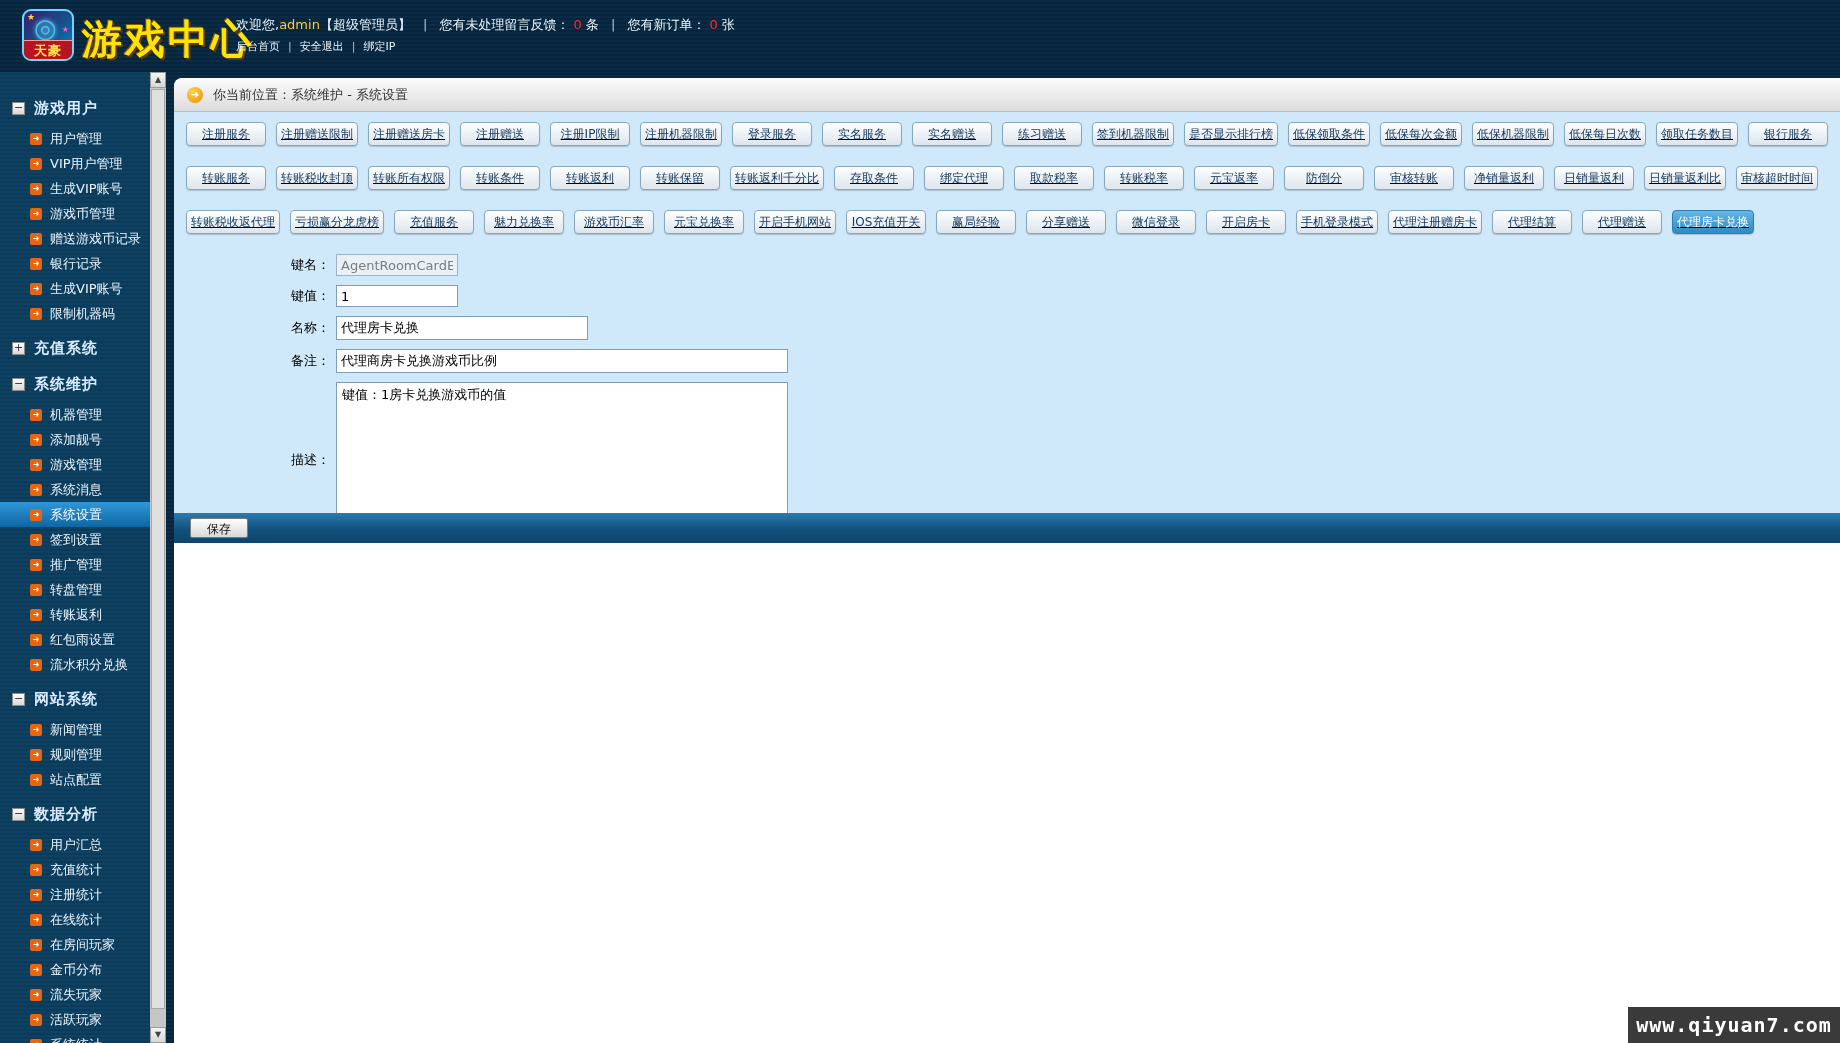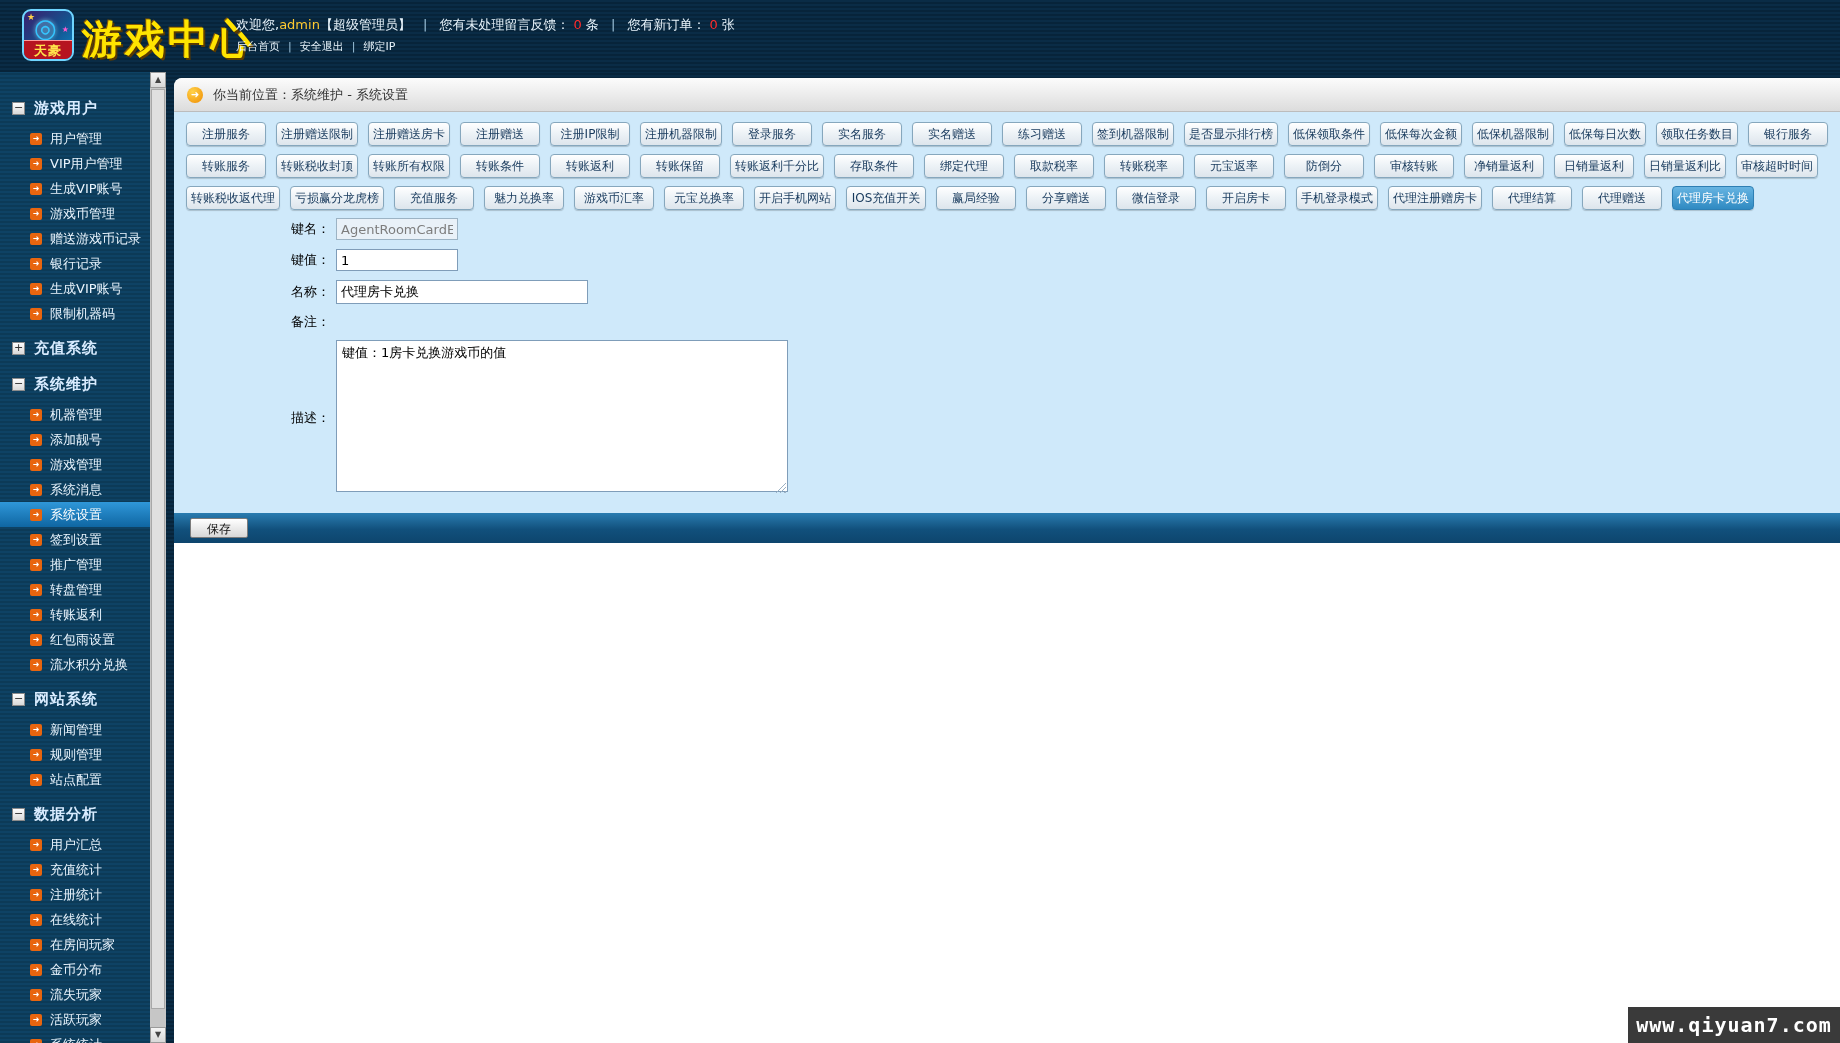--- a/index.html
+++ b/index.html
@@ -81,21 +81,21 @@
   .breadcrumb {
     height:34px; flex:0 0 34px; background:linear-gradient(#fcfcfc,#dcdcdc);
     border-bottom:1px solid #bcbcbc; border-top-left-radius:8px;
     display:flex; align-items:center; padding-left:13px; font-size:13px; color:#333;
   }
   .bc-icon {
     width:16px; height:16px; border-radius:50%; background:radial-gradient(circle at 35% 30%,#ffd24a,#f08c00);
     color:#fff; font-size:10px; line-height:16px; text-align:center; margin-right:10px; font-weight:bold;
   }
   .content { flex:0 0 401px; height:401px; background:#cfe9fa; padding:10px 0 0 12px; overflow:hidden; }
-  .tab-row { display:flex; gap:10px; margin-bottom:8px; }
+  .tab-row { display:flex; gap:10px; margin-bottom:20px;text-decoration:underline; }
   .tab-btn {
     min-width:80px; height:24px; padding:0 4px;
     border:1px solid #86a7bd; border-radius:4px;
     background:linear-gradient(#ffffff,#eef3f7 45%,#dde5ec);
     color:#17395c; font-size:12px; display:flex; align-items:center; justify-content:center;
     white-space:nowrap; cursor:pointer; box-shadow:0 1px 1px rgba(0,0,0,.18);
   }
   .tab-btn.active { background:linear-gradient(#66b4e2,#2f8ac2); color:#fff; border-color:#2d7fb4; }
 
   .settings-form { margin-top:7px; }
@@ -389,20 +389,21 @@
             <div class="frow" data-field="value">
               <label>键值：</label>
               <input type="text" value="1" style="">
             </div>
             <div class="frow" data-field="name">
               <label>名称：</label>
               <input type="text" value="代理房卡兑换" style="">
             </div>
             <div class="frow" data-field="remark">
               <label>备注：</label>
+              <input type="text" value="代理商房卡兑换游戏币比例" style="">
             </div>
             <div class="frow" data-field="desc">
               <label>描述：</label>
               <div class="ta-wrap"><textarea style="">键值：1房卡兑换游戏币的值</textarea><span class="grip"></span></div>
             </div>
           </div>
       </div>
       <div class="save-bar">
         <button class="save-btn">保存</button>
       </div>

